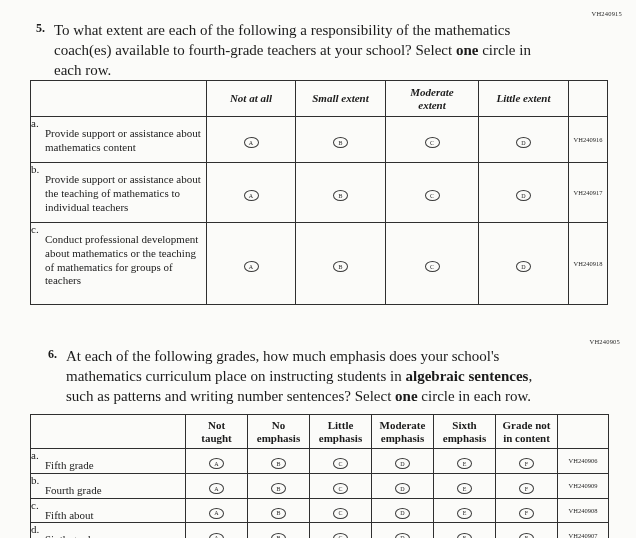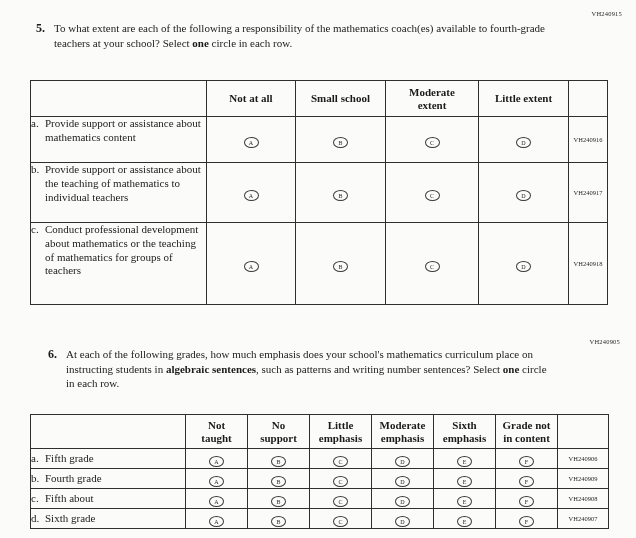--- a/index.html
+++ b/index.html
@@ -28,21 +28,21 @@
     position: absolute;
     display: flex;
   }
   .qnum {
     font-weight: bold;
     font-size: 12px;
     margin-right: 9px;
     flex: 0 0 auto;
   }
   .qtext {
-    font-size: 11px;
+    font-size: 15px;
     line-height: 1.32;
     font-family: Liberation Serif, serif;
   }
   table.grid {
     position: absolute;
     border-collapse: collapse;
     table-layout: fixed;
     background: transparent;
   }
   table.grid th, table.grid td {
@@ -65,20 +65,21 @@
   .label-flex {
     display: flex;
     font-size: 11px;
     line-height: 1.25;
   }
   .row-letter {
     flex: 0 0 14px;
   }
   .row-text {
     flex: 1 1 auto;
+    margin-top: 10px;
   }
   .opt-cell {
     text-align: center;
     vertical-align: middle;
   }
   .circle {
     display: inline-flex;
     align-items: center;
     justify-content: center;
     width: 13px;
@@ -92,21 +93,21 @@
     cursor: pointer;
   }
   .code-cell {
     font-size: 6.5px;
     text-align: center;
     vertical-align: middle;
     color: #2a2a2a;
     padding: 0 1px;
   }
   
-  .hdr5   { height: 36px; }
+  .hdr5   { height: 36px; font-style: italic; }
   .r5a    { height: 46px; }
   .r5b    { height: 60px; }
   .r5c    { height: 82px; }
   .hdr6   { height: 34px; }
   .r6     { height: 20px; }
   .q6 .label-cell { vertical-align: middle; }
   
   .q5-code     { top: 10px;  right: 14px; }
   .q5-question { top: 21px;  left: 36px;  width: 522px; }
   .q5-table    { top: 80px;  left: 30px; }
@@ -132,21 +133,21 @@
         <col style="width:89px">
         <col style="width:90px">
         <col style="width:93px">
         <col style="width:90px">
         <col style="width:39px">
     </colgroup>
     <tbody>
         <tr class="hdr5">
       <th></th>
       <th>Not at all</th>
-      <th>Small school</th>
+      <th>Small extent</th>
       <th>Moderate
 extent</th>
       <th>Little extent</th>
       <th></th>
     </tr>
     <tr class="r5a">
       <td class="label-cell">
         <div class="label-flex">
           <span class="row-letter">a.</span>
           <span class="row-text">Provide support or assistance about mathematics content</span>
@@ -204,21 +205,21 @@
         <col style="width:62px">
         <col style="width:62px">
         <col style="width:51px">
     </colgroup>
     <tbody>
         <tr class="hdr6">
       <th></th>
       <th>Not
 taught</th>
       <th>No
-support</th>
+emphasis</th>
       <th>Little
 emphasis</th>
       <th>Moderate
 emphasis</th>
       <th>Sixth
 emphasis</th>
       <th>Grade not
 in content</th>
       <th></th>
     </tr>

